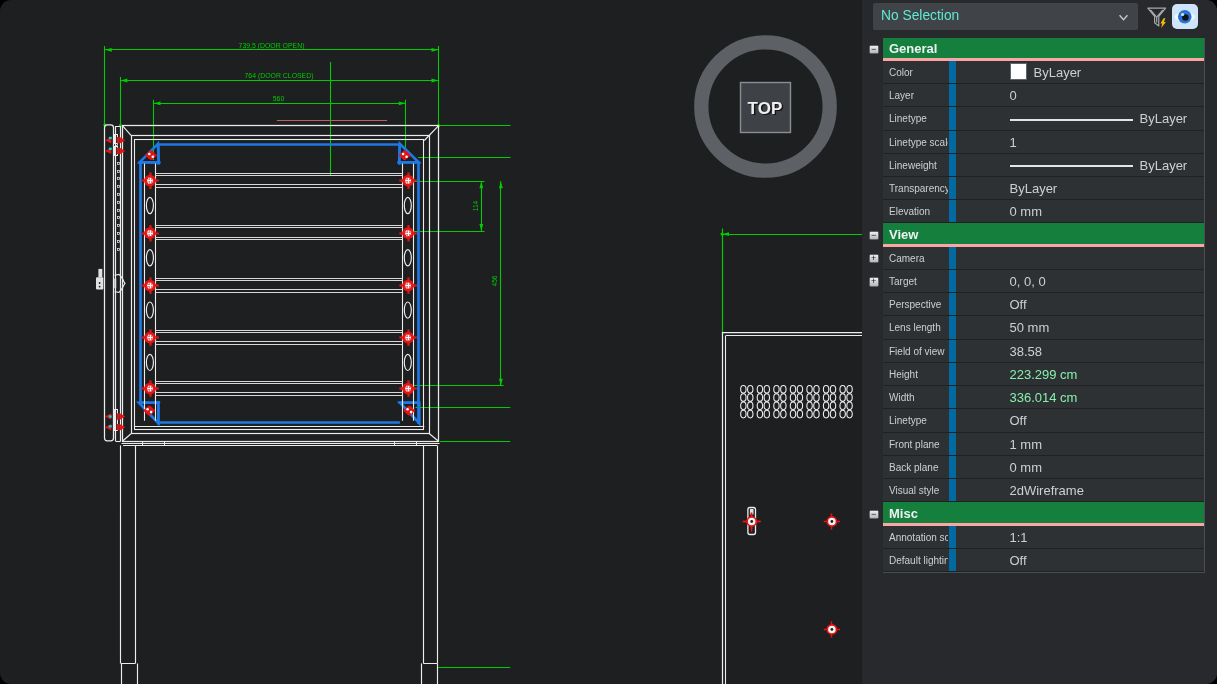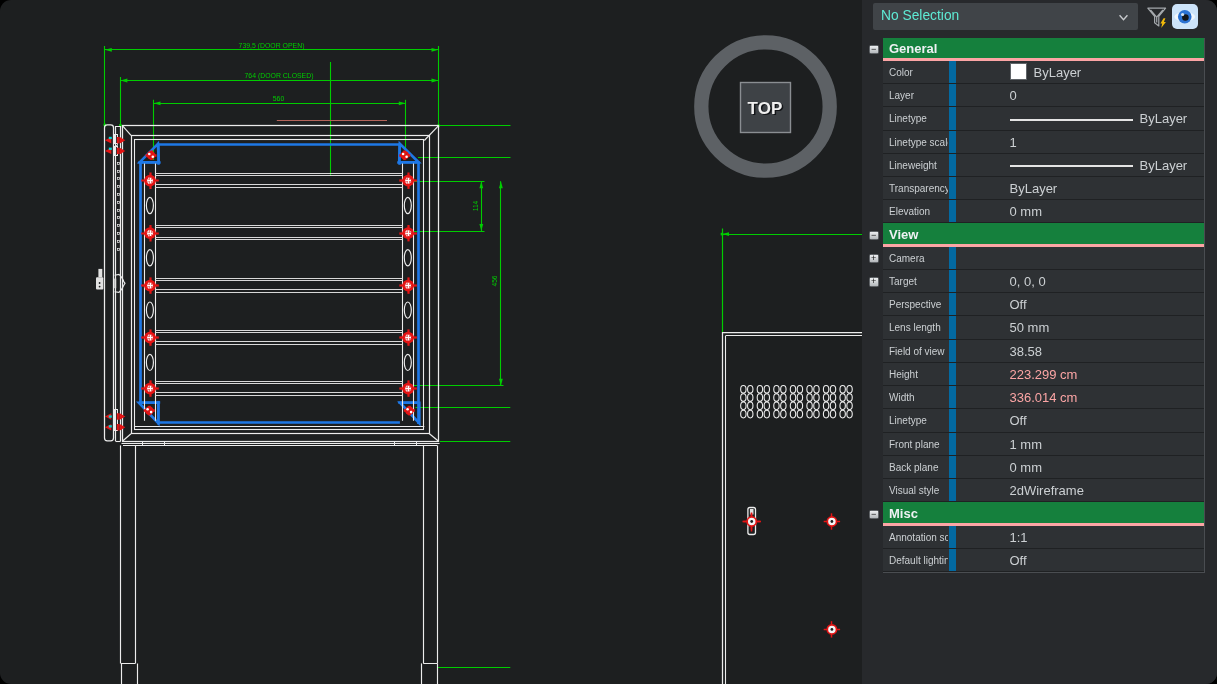--- a/index.html
+++ b/index.html
@@ -9,21 +9,21 @@
 .chev{position:absolute;right:9px;top:11px;width:11px;height:7px;}
 .funnel{position:absolute;left:283px;top:5px;width:24px;height:24px;}
 .eyebtn{position:absolute;left:310px;top:3.5px;width:25.5px;height:25.5px;background:#cde4fa;border-radius:5px;}
 .rows{position:absolute;left:21px;top:37.6px;width:322px;border-right:1px solid #4a4d51;border-bottom:1px solid #4a4d51;box-sizing:border-box;}
 .row{height:23.235px;box-sizing:border-box;border-bottom:1px solid #1f2123;background:#2e3134;position:relative;overflow:hidden;}
 .row.hdr{background:#15803d;border-bottom:3px solid #fca5a5;}
 .ht{position:absolute;left:6px;top:3.5px;font-size:13px;font-weight:bold;color:#eef1f3;}
 .lab{position:absolute;left:0;top:0;width:72.5px;height:100%;border-right:7px solid #0369a1;box-sizing:border-box;overflow:hidden;white-space:nowrap;font-size:10px;color:#ccd0d3;padding-left:6px;line-height:23.235px;}
 .lab .lt{display:inline-block;width:59px;overflow:hidden;white-space:nowrap;vertical-align:top;}
 .val{position:absolute;left:73.5px;top:0;right:0;height:100%;overflow:hidden;white-space:nowrap;font-size:13px;color:#ccd0d3;padding-left:8px;line-height:23.235px;margin-left:45px;}
-.vt.gray{color:#fca5a5;}
+.vt.gray{color:#86efac;}
 .swatch{display:inline-block;width:15px;height:15px;background:#fff;border:1px solid #606468;vertical-align:-3.5px;margin-right:7px;}
 .ltline{display:inline-block;width:123px;height:2px;background:#e4e4e4;vertical-align:2.5px;margin-right:7px;}
 .pm{position:absolute;left:6.5px;width:10.5px;height:9.5px;background:linear-gradient(#eceef0,#b4b8bc);border:1px solid #606468;border-radius:1.5px;box-sizing:border-box;text-align:center;}
 .pm span{display:block;font-size:9px;line-height:7.5px;color:#141414;font-family:"Liberation Sans",sans-serif;}
 </style></head>
 <body>
 <div class="app">
 <svg width="1217" height="684" viewBox="0 0 1217 684" style="position:absolute;left:0;top:0">
 <line x1="104.8" y1="49.5" x2="438.5" y2="49.5" stroke="#00cc00" stroke-width="1.1"></line>
 <polygon points="104.8,49.8 111.8,47.9 111.8,51.699999999999996" fill="#00cc00"></polygon>

